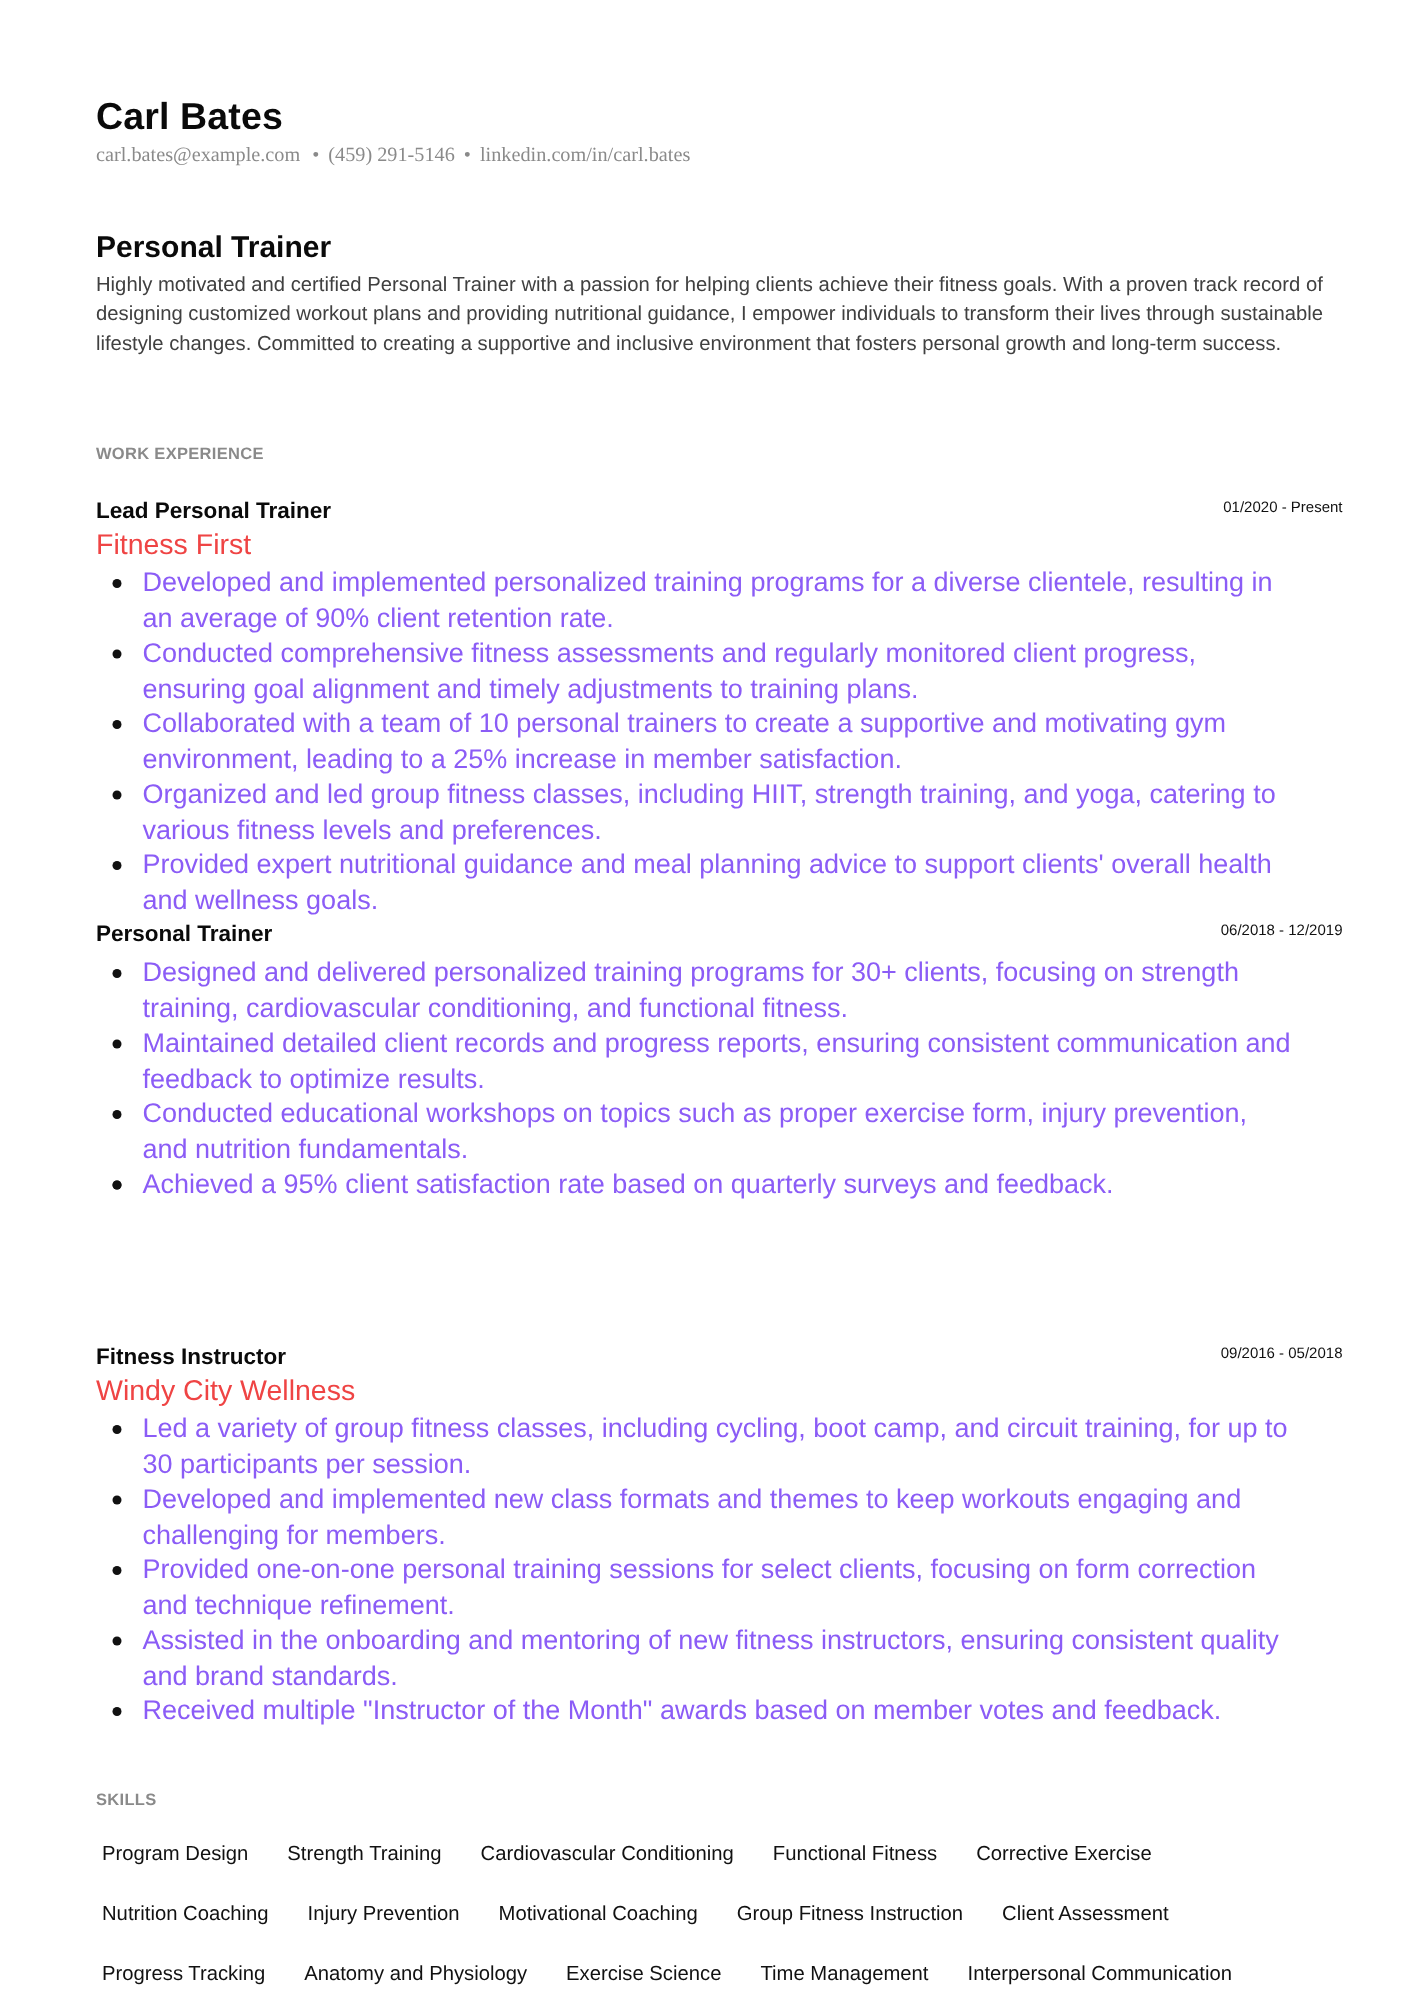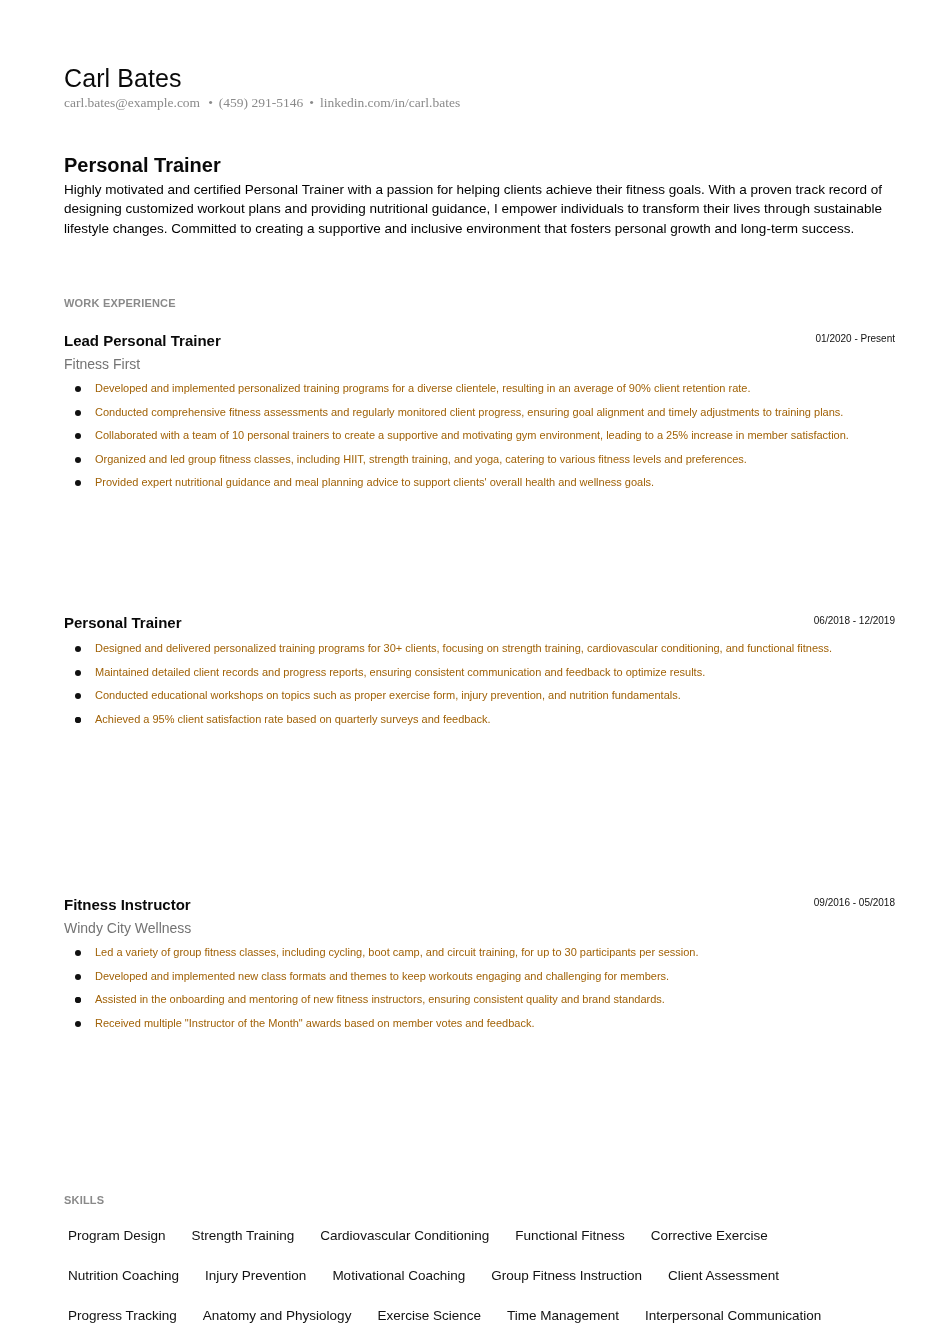--- a/index.html
+++ b/index.html
@@ -7,54 +7,54 @@
     body {
       font-family: "Liberation Sans", "DejaVu Sans", sans-serif;
       color: #111111;
       position: relative;
       overflow: hidden;
     }
     .page { position: absolute; left: 64px; top: 0; width: 831px; }
 
     .name {
       position: absolute; top: 64px; left: 0;
-      font-size: 25px; font-weight: 400; color: #0a0a0a; letter-spacing: 0.1px;
+      font-size: 25px; font-weight: 700; color: #0a0a0a; letter-spacing: 0.1px;
     }
     .contact {
       position: absolute; top: 95px; left: 0;
       font-size: 13.5px; color: #8a8a8a; white-space: nowrap; font-family: Liberation Serif, serif;
     }
     .contact .sep { display: inline-block; margin: 0 6px 0 8px; color: #8a8a8a; }
     .contact .sep2 { display: inline-block; margin: 0 6px 0 6px; color: #8a8a8a; }
 
     .title {
       position: absolute; top: 154px; left: 0;
       font-size: 20px; font-weight: 700; color: #0a0a0a;
     }
     .summary {
       position: absolute; top: 180px; left: 0; width: 820px;
-      font-size: 13.5px; line-height: 19.3px; color: #000000;
+      font-size: 13.5px; line-height: 19.3px; color: #404040;
     }
 
     .section-label {
       position: absolute; left: 0;
       font-size: 11px; font-weight: 700; color: #8a8a8a; letter-spacing: 0.2px;
     }
     .work-label { top: 297px; }
     .skills-label { top: 1194px; }
 
     .job { position: absolute; left: 0; width: 831px; }
     .job-head { position: relative; height: 21px; }
     .job-title { font-size: 15px; font-weight: 700; color: #0a0a0a; position: absolute; left: 0; top: 0; }
     .job-dates { font-size: 10px; color: #111111; position: absolute; right: 0; top: 1px; }
-    .company { font-size: 14px; color: #737373; height: 22px; line-height: 22px; }
+    .company { font-size: 19px; color: #ef4444; height: 22px; line-height: 22px; }
     .bullets { list-style: none; margin-top: 2px; }
     .bullets li {
       position: relative; padding-left: 31px; width: 800px;
-      font-size: 11px; line-height: 23.5px; color: #a16207;
+      font-size: 18px; line-height: 23.5px; color: #8b5cf6;
     }
     .bullets li .dot {
       position: absolute; left: 11px; top: 9px;
       width: 6px; height: 6px; border-radius: 50%; background: #111111;
     }
 
     .job1 { top: 332px; }
     .job2 { top: 614px; }
     .job3 { top: 896px; }
 
@@ -110,21 +110,21 @@
 
   <div class="job job3">
     <div class="job-head">
       <div class="job-title">Fitness Instructor</div>
       <div class="job-dates">09/2016 - 05/2018</div>
     </div>
     <div class="company">Windy City Wellness</div>
     <ul class="bullets">
       <li><span class="dot"></span><span>Led a variety of group fitness classes, including cycling, boot camp, and circuit training, for up to 30 participants per session.</span></li>
       <li><span class="dot"></span><span>Developed and implemented new class formats and themes to keep workouts engaging and challenging for members.</span></li>
-      <li><span class="dot"></span></li>
+      <li><span class="dot"></span><span>Provided one-on-one personal training sessions for select clients, focusing on form correction and technique refinement.</span></li>
       <li><span class="dot"></span><span>Assisted in the onboarding and mentoring of new fitness instructors, ensuring consistent quality and brand standards.</span></li>
       <li><span class="dot"></span><span>Received multiple "Instructor of the Month" awards based on member votes and feedback.</span></li>
     </ul>
   </div>
 
   <div class="section-label skills-label">SKILLS</div>
 
   <div class="skills">
     <div class="skill-row">
       <span class="skill">Program Design</span>

